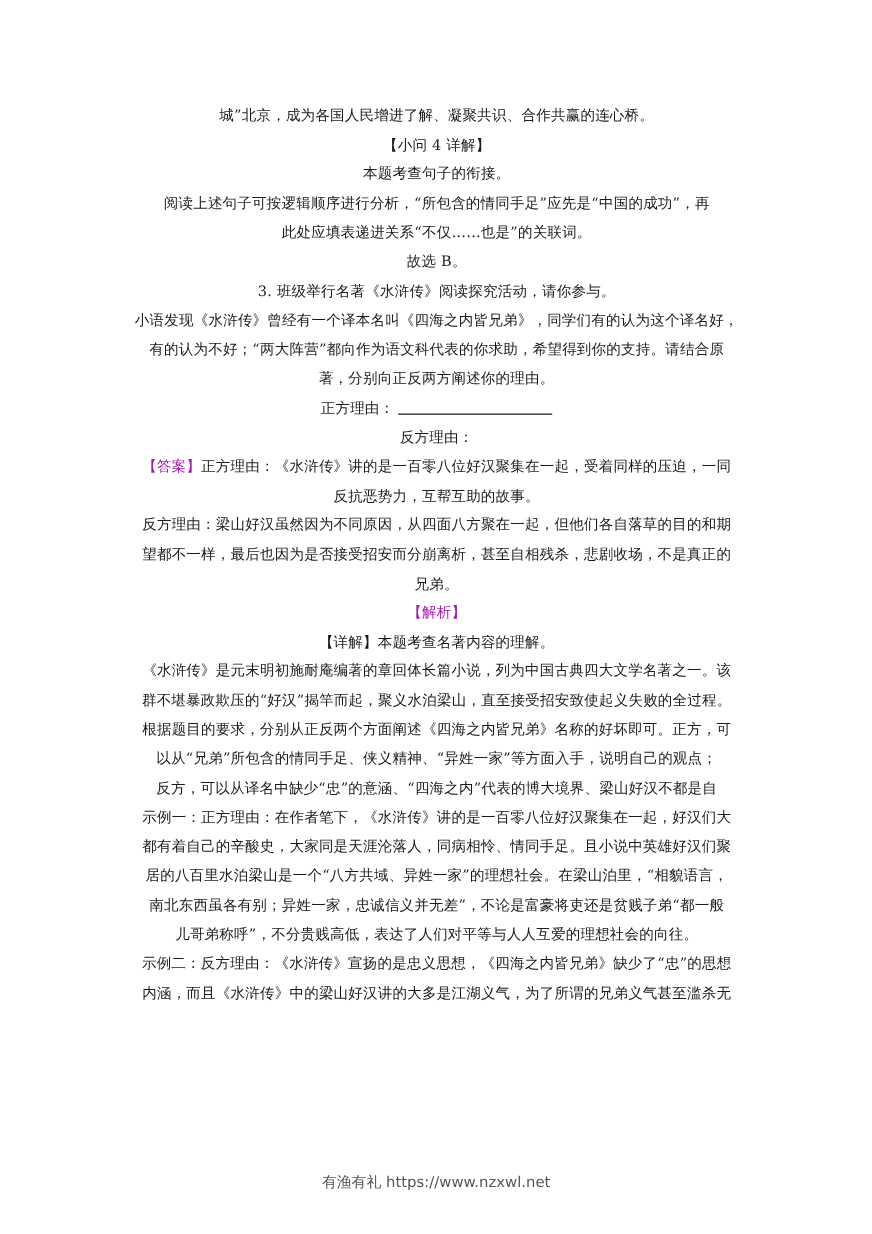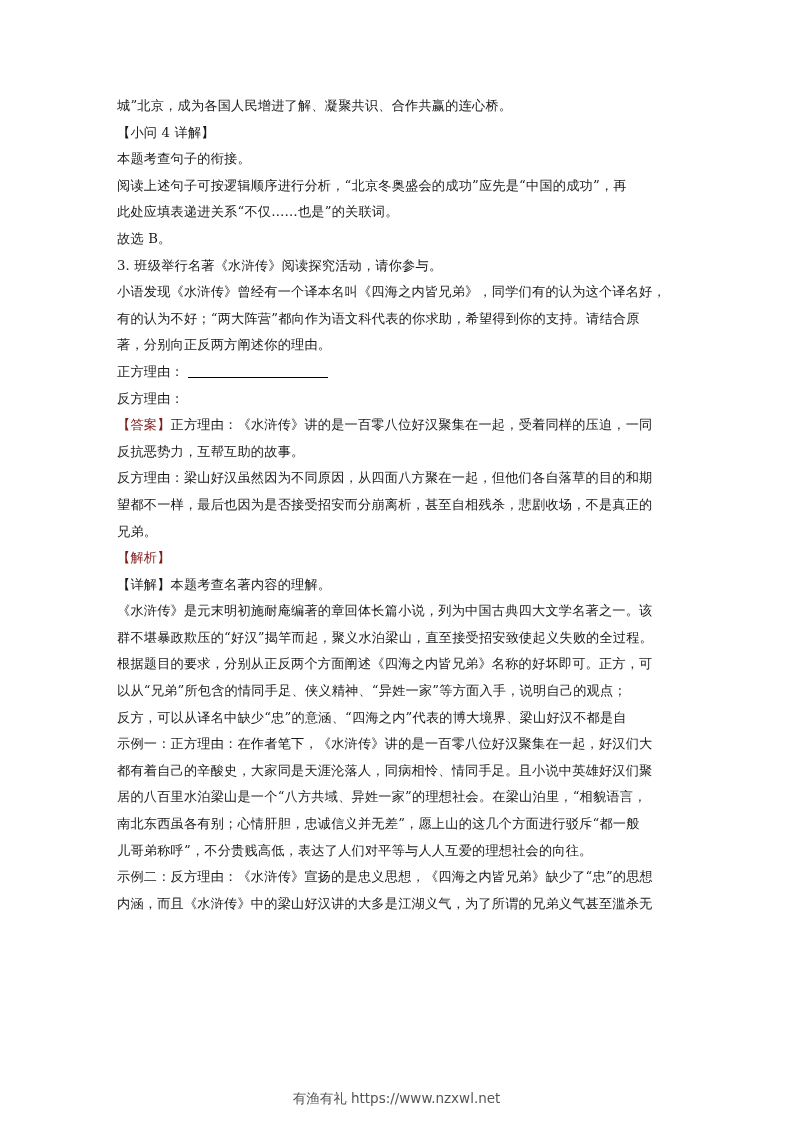--- a/index.html
+++ b/index.html
@@ -8,40 +8,41 @@
       position: absolute; left: 0; top: 0; width: 793px; height: 1122px; background: #fff;
     }
     .content {
       position: absolute; left: 117px; top: 93px; width: 560px;
       font-family: "DejaVu Serif", "Liberation Serif", serif;
       font-size: 13.2px; color: #1a1a1a;
     }
     .line {
       height: 26.6px; line-height: 26.6px; white-space: nowrap;
       letter-spacing: 0.2px;
+      text-align: center;
     }
-    .blue { color: #7f1d1d; }
+    .blue { color: #a21caf; }
     .blank {
       display: inline-block; width: 140px; border-bottom: 1.2px solid #000;
       height: 14px; vertical-align: -2px; margin-left: 4px;
     }
     .footer {
       position: absolute; left: 0; width: 793px; top: 1066px; text-align: center;
-      font-family: "DejaVu Sans", "Liberation Sans", sans-serif; font-size: 13.5px; color: #555; margin-top: 24px;
+      font-family: "DejaVu Sans", "Liberation Sans", sans-serif; font-size: 13.5px; color: #555;
     }
   </style>
 </head>
 <body>
 
 <div class="page">
   <div class="content">
     <div class="line">城”北京，成为各国人民增进了解、凝聚共识、合作共赢的连心桥。</div>
     <div class="line">【小问 4 详解】</div>
     <div class="line">本题考查句子的衔接。</div>
-    <div class="line">阅读上述句子可按逻辑顺序进行分析，“北京冬奥盛会的成功”应先是“中国的成功”，再</div>
+    <div class="line">阅读上述句子可按逻辑顺序进行分析，“所包含的情同手足”应先是“中国的成功”，再</div>
     <div class="line">此处应填表递进关系“不仅……也是”的关联词。</div>
     <div class="line">故选 B。</div>
     <div class="line">3. 班级举行名著《水浒传》阅读探究活动，请你参与。</div>
     <div class="line">小语发现《水浒传》曾经有一个译本名叫《四海之内皆兄弟》，同学们有的认为这个译名好，</div>
     <div class="line">有的认为不好；“两大阵营”都向作为语文科代表的你求助，希望得到你的支持。请结合原</div>
     <div class="line">著，分别向正反两方阐述你的理由。</div>
 
     <div class="line">
       <span>正方理由：</span><span class="blank"></span>
     </div>
@@ -61,20 +62,20 @@
     </div>
 
     <div class="line">《水浒传》是元末明初施耐庵编著的章回体长篇小说，列为中国古典四大文学名著之一。该</div>
     <div class="line">群不堪暴政欺压的“好汉”揭竿而起，聚义水泊梁山，直至接受招安致使起义失败的全过程。</div>
     <div class="line">根据题目的要求，分别从正反两个方面阐述《四海之内皆兄弟》名称的好坏即可。正方，可</div>
     <div class="line">以从“兄弟”所包含的情同手足、侠义精神、“异姓一家”等方面入手，说明自己的观点；</div>
     <div class="line">反方，可以从译名中缺少“忠”的意涵、“四海之内”代表的博大境界、梁山好汉不都是自</div>
     <div class="line">示例一：正方理由：在作者笔下，《水浒传》讲的是一百零八位好汉聚集在一起，好汉们大</div>
     <div class="line">都有着自己的辛酸史，大家同是天涯沦落人，同病相怜、情同手足。且小说中英雄好汉们聚</div>
     <div class="line">居的八百里水泊梁山是一个“八方共域、异姓一家”的理想社会。在梁山泊里，“相貌语言，</div>
-    <div class="line">南北东西虽各有别；心情肝胆，忠诚信义并无差”，愿上山的这几个方面进行驳斥“都一般</div>
+    <div class="line">南北东西虽各有别；异姓一家，忠诚信义并无差”，不论是富豪将吏还是贫贱子弟“都一般</div>
     <div class="line">儿哥弟称呼”，不分贵贱高低，表达了人们对平等与人人互爱的理想社会的向往。</div>
     <div class="line">示例二：反方理由：《水浒传》宣扬的是忠义思想，《四海之内皆兄弟》缺少了“忠”的思想</div>
     <div class="line">内涵，而且《水浒传》中的梁山好汉讲的大多是江湖义气，为了所谓的兄弟义气甚至滥杀无</div>
   </div>
 
   <div class="footer">有渔有礼 https://www.nzxwl.net</div>
 </div>
 
 </body></html>

